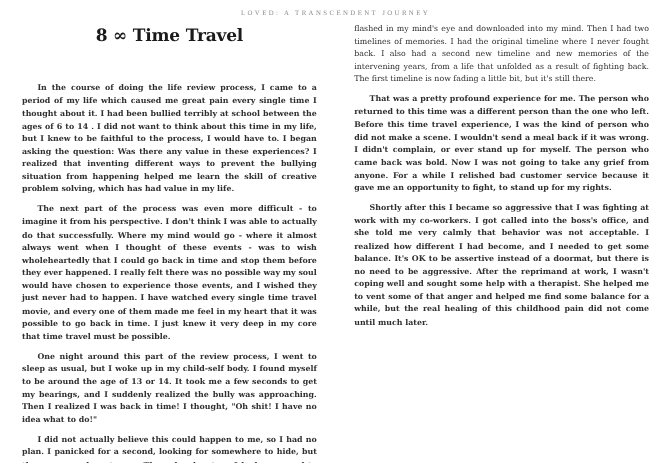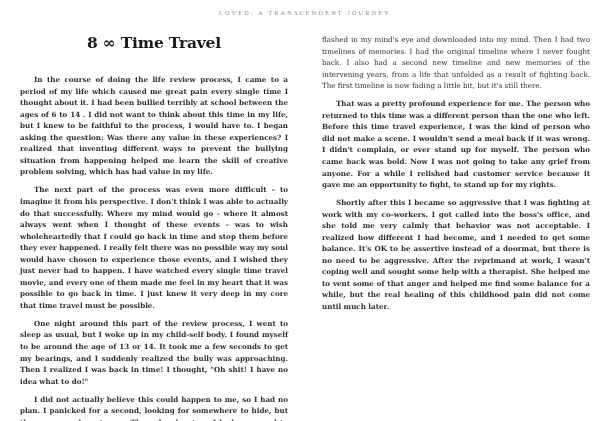--- a/index.html
+++ b/index.html
@@ -11,26 +11,26 @@
     .running-header {
       position: absolute; top: 9px; left: 0; width: 610px; text-align: center;
       font-family: "Liberation Serif", serif;
       font-size: 6.2px; letter-spacing: 2.2px; color: #8a8a8a;
       text-transform: uppercase;
     }
     .page { position: absolute; top: 0; width: 268px; }
     .page.left { left: 20px; }
     .page.right { left: 322px; }
     .chapter-title {
-      margin: 0; position: absolute; top: 33px; left: 0; width: 268px;
+      margin: 0; position: absolute; top: 22px; left: 0; width: 268px;
       text-align: center; font-family: "DejaVu Serif", serif;
       font-weight: bold; font-size: 15.5px; color: #1a1a1a; letter-spacing: -0.2px;
     }
     .left .body { position: absolute; top: 74px; left: 0; width: 268px; }
-    .right .body { position: absolute; top: 34px; left: 0; width: 268px; }
+    .right .body { position: absolute; top: 20px; left: 0; width: 268px; }
     p {
       margin: 0 0 6.5px 0; font-size: 7.15px; line-height: 11.55px;
       text-align: justify; color: #2f2f2f;
     }
     p.indent { text-indent: 14px; font-weight: bold; }
   </style>
 </head>
 <body>
 
 <div class="running-header">Loved: A Transcendent Journey</div>

